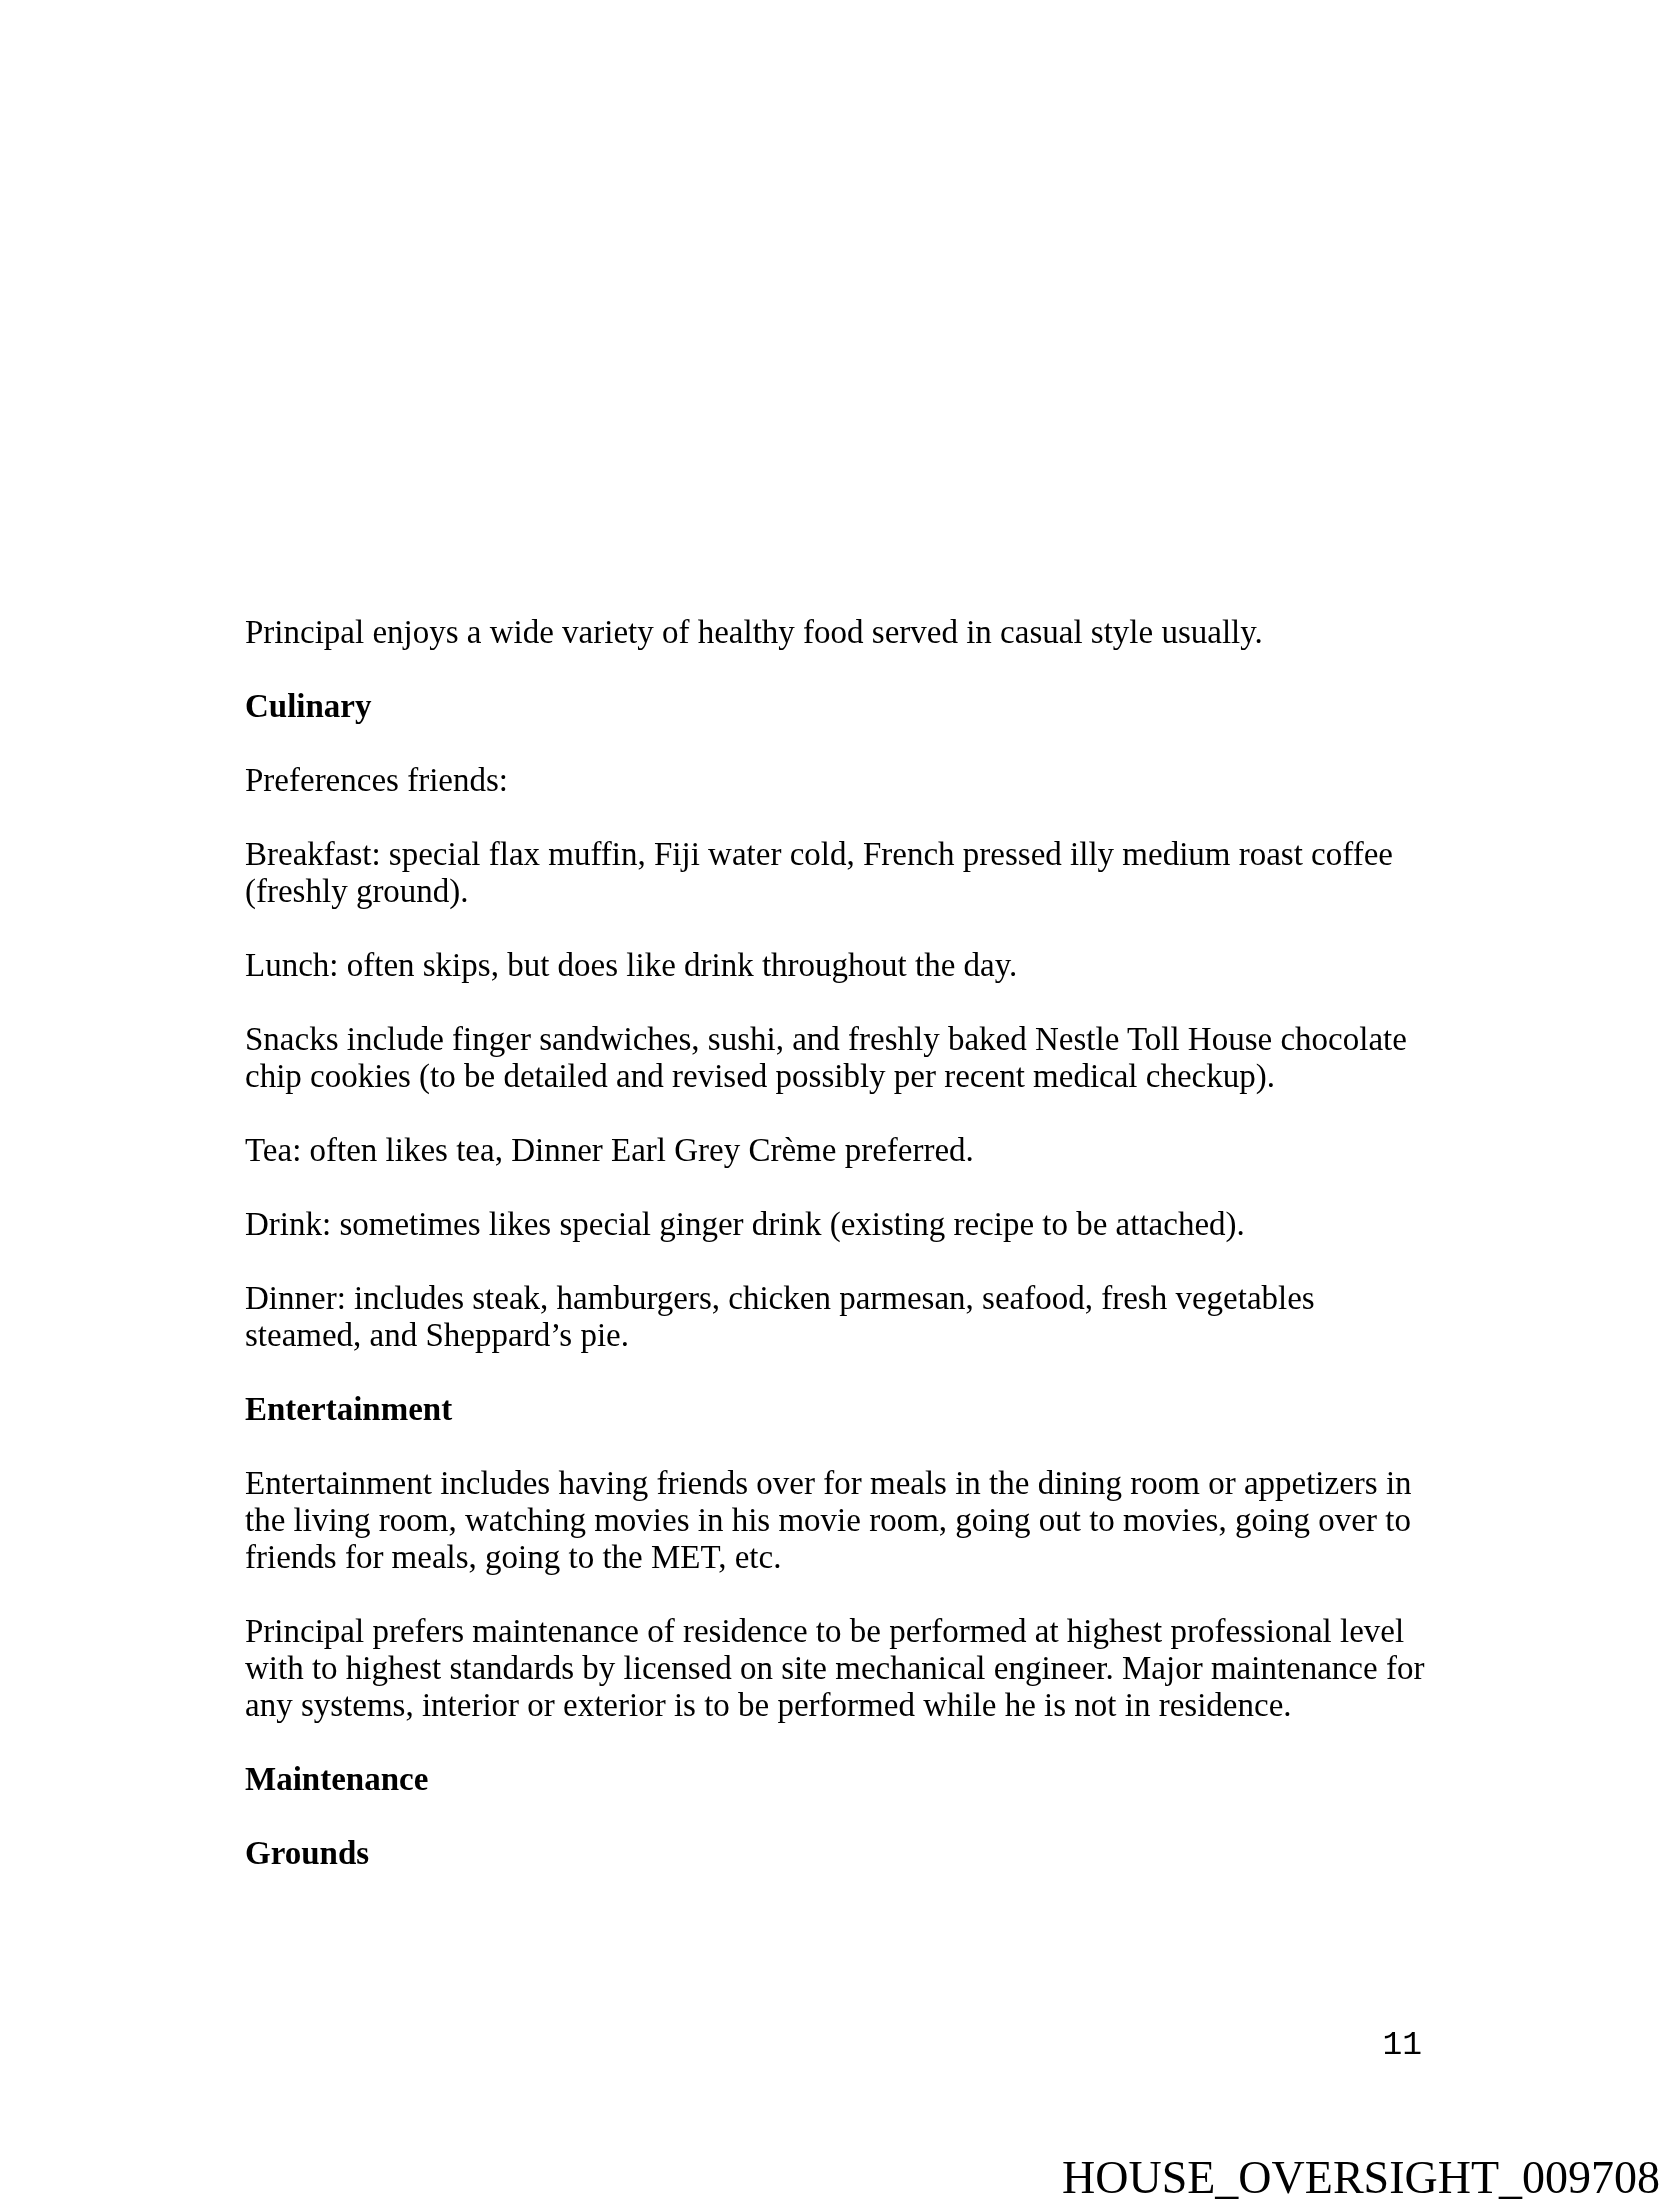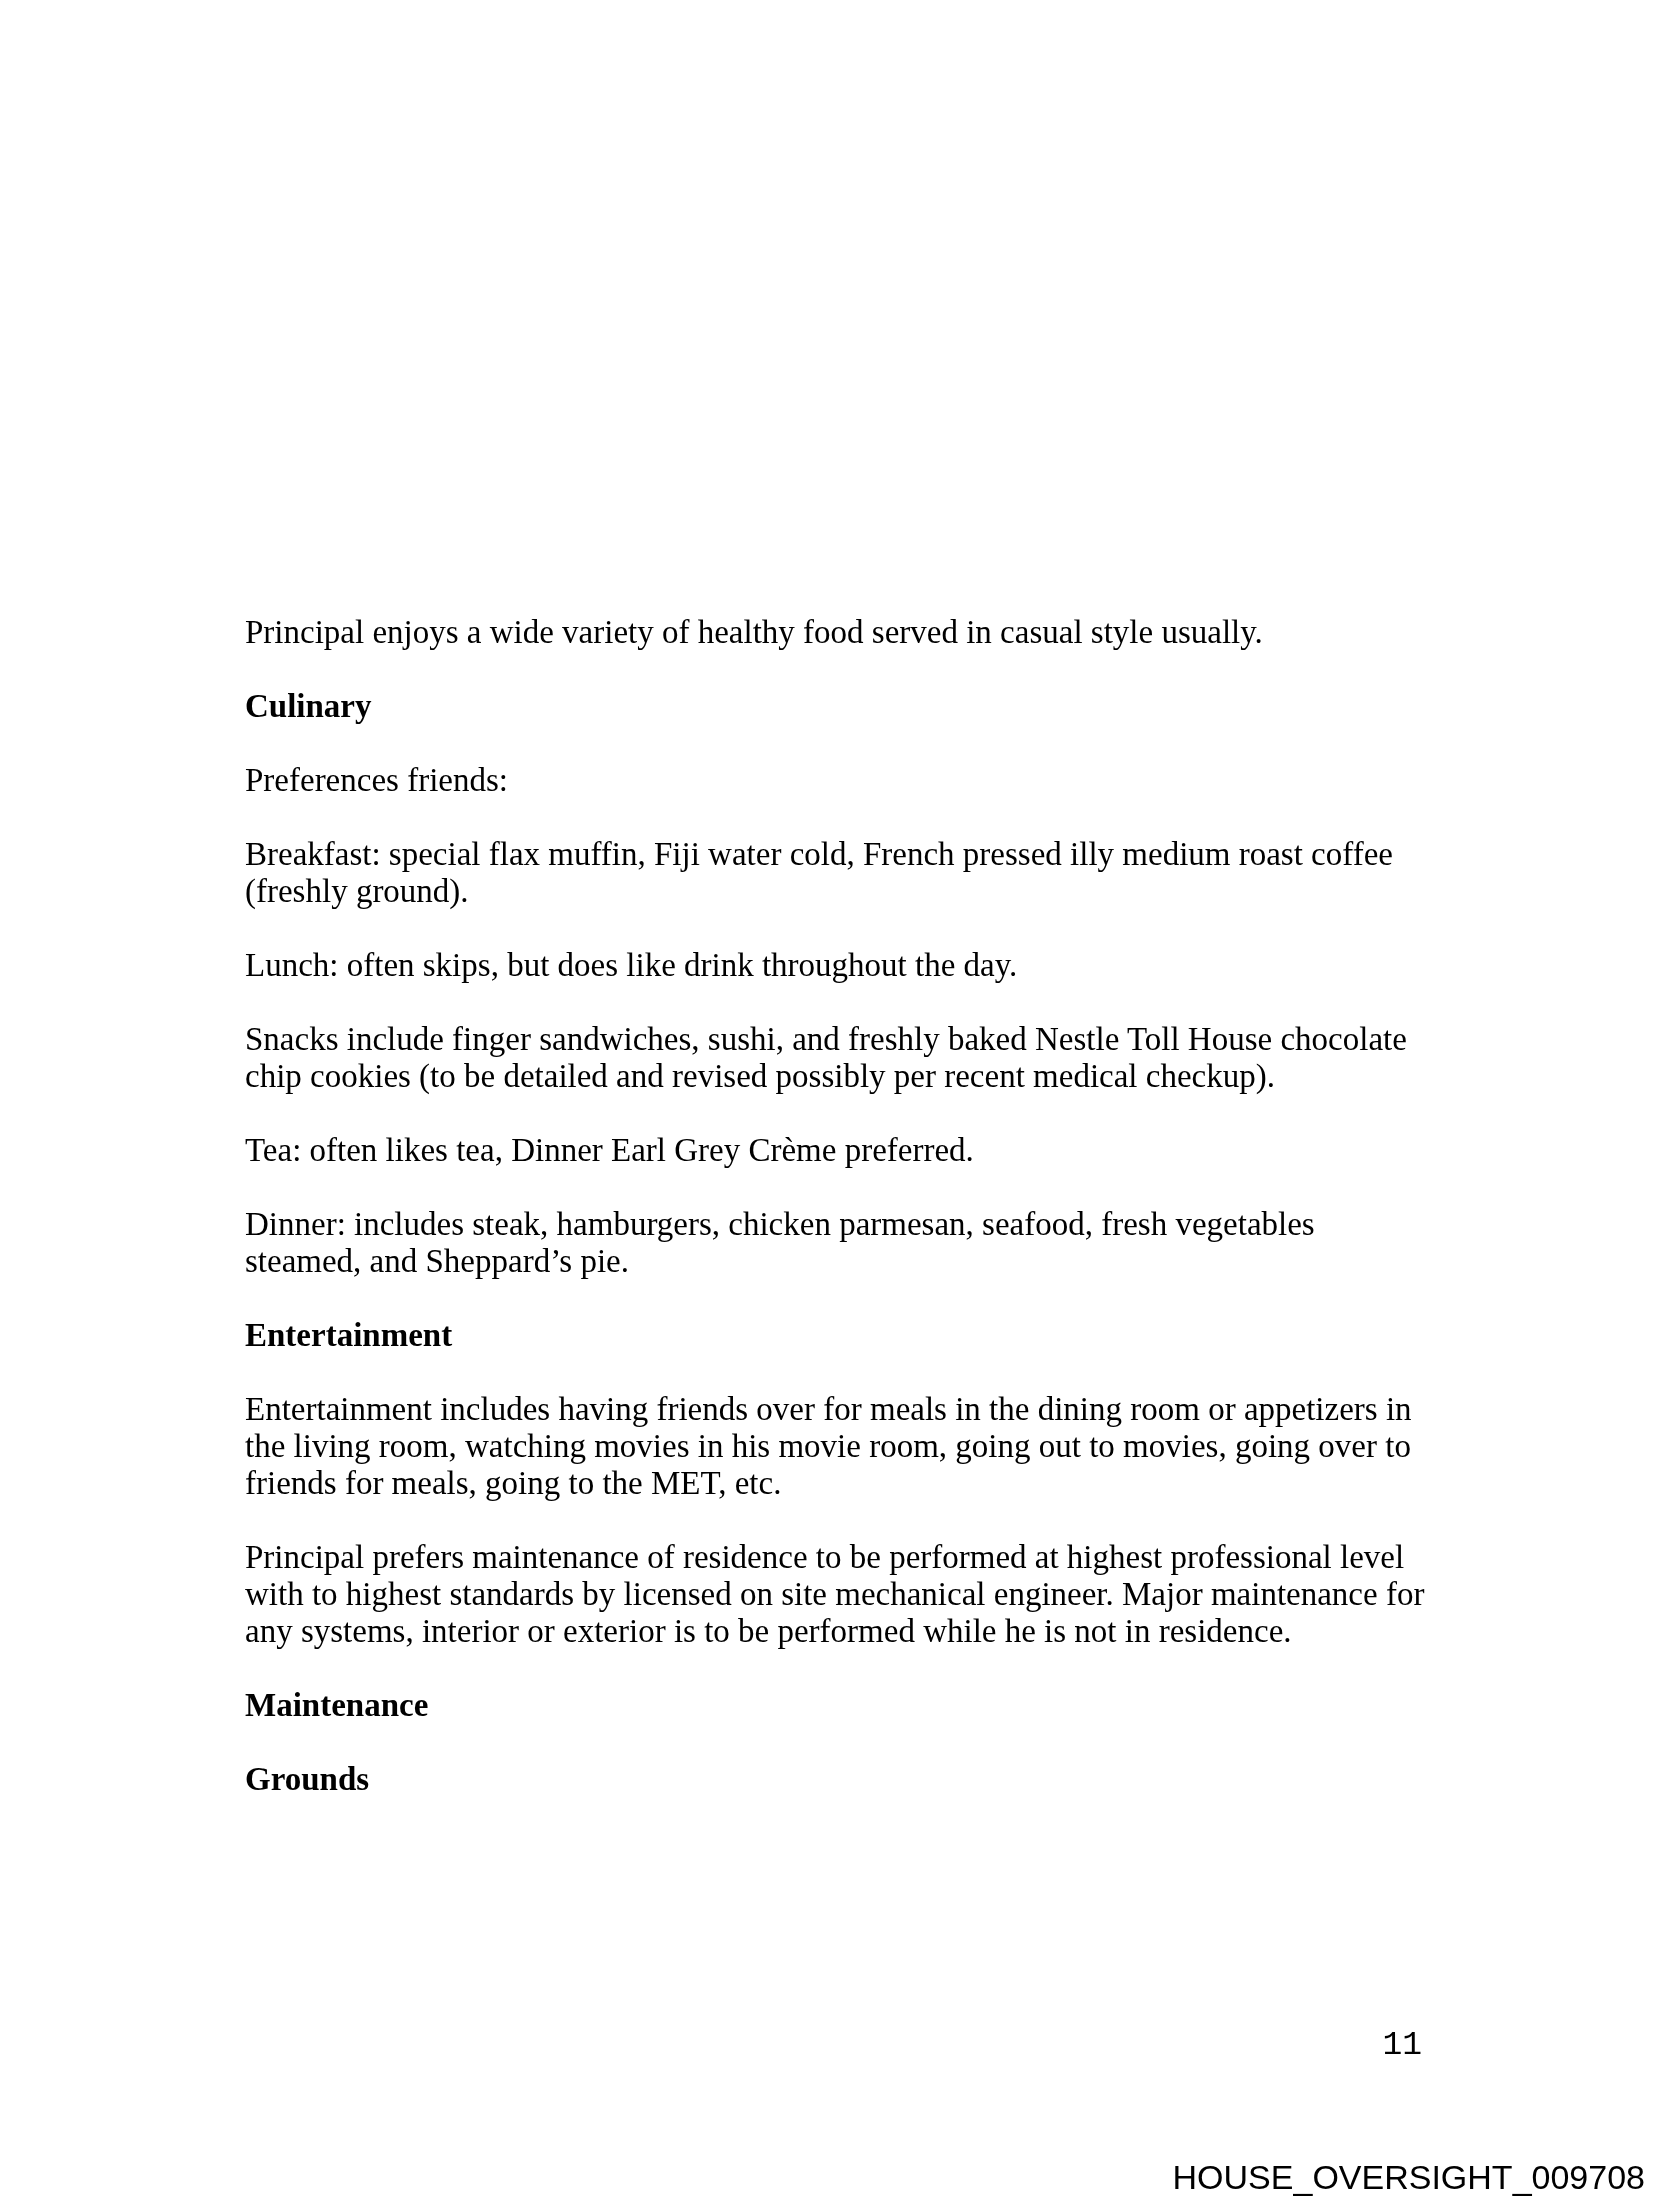--- a/index.html
+++ b/index.html
@@ -34,42 +34,43 @@
   .page-number {
     position: absolute;
     top: 2027px;
     right: 247px;
     font-size: 33px;
     line-height: 37px;
     font-family: Liberation Mono, monospace;
   }
   .bates-stamp {
     position: absolute;
-    right: 24px;
+    right: 9px;
     bottom: 9.2px;
-    font-size: 34px;
+    font-size: 46px;
     line-height: 37px;
-    font-family: Liberation Sans, sans-serif;
+    font-family: Liberation Serif, serif;
   }
 </style>
 </head>
 <body>
 
 <div class="page">
 
   <div class="content">
     <div class="block paragraph">Principal enjoys a wide variety of healthy food served in casual style usually.</div>
     <div class="block heading">Culinary</div>
     <div class="block paragraph">Preferences friends:</div>
     <div class="block paragraph">Breakfast: special flax muffin, Fiji water cold, French pressed illy medium roast coffee
 (freshly ground).</div>
     <div class="block paragraph">Lunch: often skips, but does like drink throughout the day.</div>
     <div class="block paragraph">Snacks include finger sandwiches, sushi, and freshly baked Nestle Toll House chocolate
 chip cookies (to be detailed and revised possibly per recent medical checkup).</div>
     <div class="block paragraph">Tea: often likes tea, Dinner Earl Grey Crème preferred.</div>
+    <div class="block paragraph">Drink: sometimes likes special ginger drink (existing recipe to be attached).</div>
     <div class="block paragraph">Dinner: includes steak, hamburgers, chicken parmesan, seafood, fresh vegetables
 steamed, and Sheppard’s pie.</div>
     <div class="block heading">Entertainment</div>
     <div class="block paragraph">Entertainment includes having friends over for meals in the dining room or appetizers in
 the living room, watching movies in his movie room, going out to movies, going over to
 friends for meals, going to the MET, etc.</div>
     <div class="block paragraph">Principal prefers maintenance of residence to be performed at highest professional level
 with to highest standards by licensed on site mechanical engineer. Major maintenance for
 any systems, interior or exterior is to be performed while he is not in residence.</div>
     <div class="block heading">Maintenance</div>

